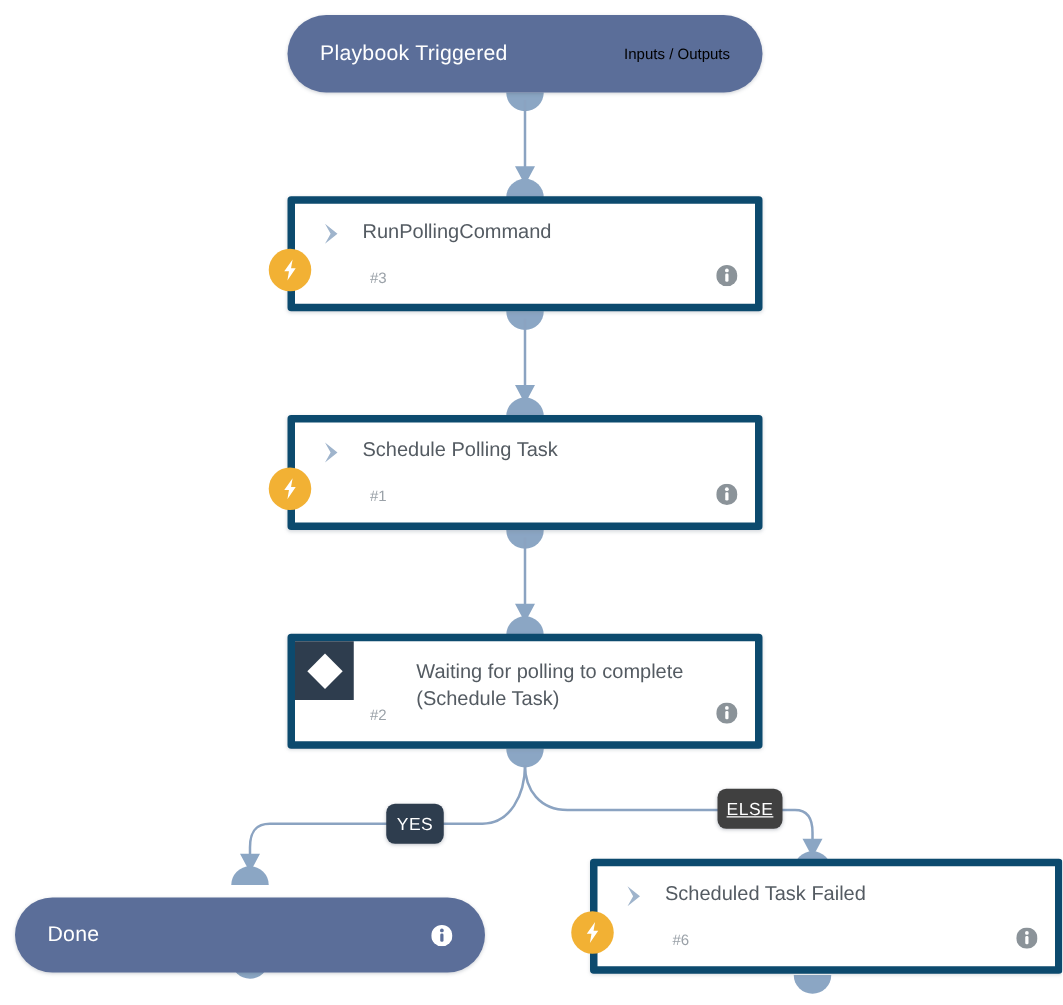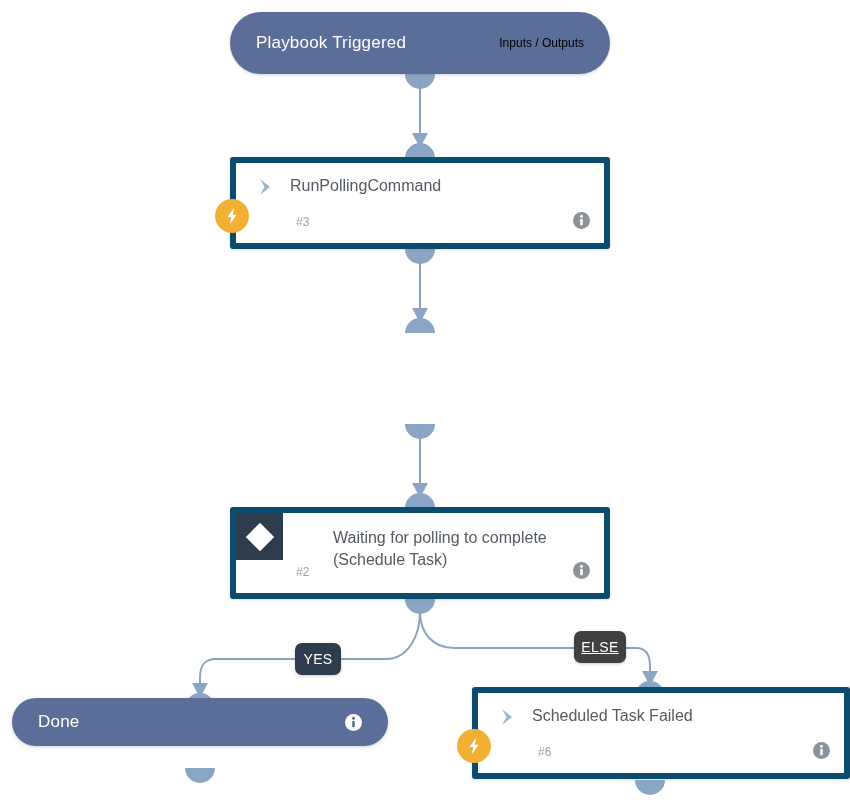--- a/index.html
+++ b/index.html
@@ -239,44 +239,63 @@
       </svg>
     </div>
     <span class="card-num">#3</span>
     <svg class="info-icon" viewBox="0 0 17 17" xmlns="http://www.w3.org/2000/svg">
       <circle cx="8.5" cy="8.5" r="8.5" fill="#8b9399"></circle>
       <circle cx="8.5" cy="4.3" r="1.5" fill="#ffffff"></circle>
       <rect x="7.2" y="6.8" width="2.6" height="6.6" rx="1.1" fill="#ffffff"></rect>
     </svg>
   </div>
 
+  <div class="node card" style="left:230px; top:332px; width:380px; height:92px;">
+    <div class="card-head">
+      <svg class="chevron-icon" viewBox="0 0 16 20" xmlns="http://www.w3.org/2000/svg">
+        <path d="M2,2 L12,10 L2,18 L6.5,10 z" fill="#9fb4cc"></path>
+      </svg>
+      <span class="card-title">Schedule Polling Task</span>
+    </div>
+    <div class="bolt-badge">
+      <svg viewBox="0 0 24 24" width="20" height="20" xmlns="http://www.w3.org/2000/svg">
+        <path d="M14.5,2 L6.5,13.2 L11,13.2 L9.5,22 L17.5,10.4 L13,10.4 z" fill="#ffffff"></path>
+      </svg>
+    </div>
+    <span class="card-num">#1</span>
+    <svg class="info-icon" viewBox="0 0 17 17" xmlns="http://www.w3.org/2000/svg">
+      <circle cx="8.5" cy="8.5" r="8.5" fill="#8b9399"></circle>
+      <circle cx="8.5" cy="4.3" r="1.5" fill="#ffffff"></circle>
+      <rect x="7.2" y="6.8" width="2.6" height="6.6" rx="1.1" fill="#ffffff"></rect>
+    </svg>
+  </div>
 
   <div class="node card" style="left:230px; top:507px; width:380px; height:92px;padding-left:36px;">
     <div class="cond-icon">
       <span class="diamond"></span>
     </div>
     <div class="card-head" style="padding-left:61px; min-height:48px;">
       <span class="card-title" style="margin-left:0; margin-top:0;"><span>Waiting for polling to complete</span><br><span>(Schedule Task)</span></span>
     </div>
     <span class="card-num">#2</span>
     <svg class="info-icon" viewBox="0 0 17 17" xmlns="http://www.w3.org/2000/svg">
       <circle cx="8.5" cy="8.5" r="8.5" fill="#8b9399"></circle>
       <circle cx="8.5" cy="4.3" r="1.5" fill="#ffffff"></circle>
       <rect x="7.2" y="6.8" width="2.6" height="6.6" rx="1.1" fill="#ffffff"></rect>
     </svg>
   </div>
 
-  <div class="branch-label branch-yes" style="left:295px; top:643px; width:46px;">
+  <div class="branch-label branch-yes" style="left:309px; top:643px; width:46px;">
     <span>YES</span>
   </div>
   <div class="branch-label branch-else" style="left:574px; top:631px; width:52px;">
     <span>ELSE</span>
   </div>
 
-  <div class="node pill" style="left:12px; top:698px; width:376px; height:48px;gap:43px;">
+  <div class="node pill" style="left:12px; top:718px; width:376px; height:60px;gap:43px;">
     <span class="pill-title">Done</span>
     <svg class="info-icon on-pill" style="margin-left:auto;" viewBox="0 0 17 17" xmlns="http://www.w3.org/2000/svg">
       <circle cx="8.5" cy="8.5" r="8.5" fill="#ffffff"></circle>
       <circle cx="8.5" cy="4.3" r="1.5" fill="#5b6e99"></circle>
       <rect x="7.2" y="6.8" width="2.6" height="6.6" rx="1.1" fill="#5b6e99"></rect>
     </svg>
   </div>
 
   <div class="node card" style="left:472px; top:687px; width:378px; height:92px;">
     <div class="card-head">

